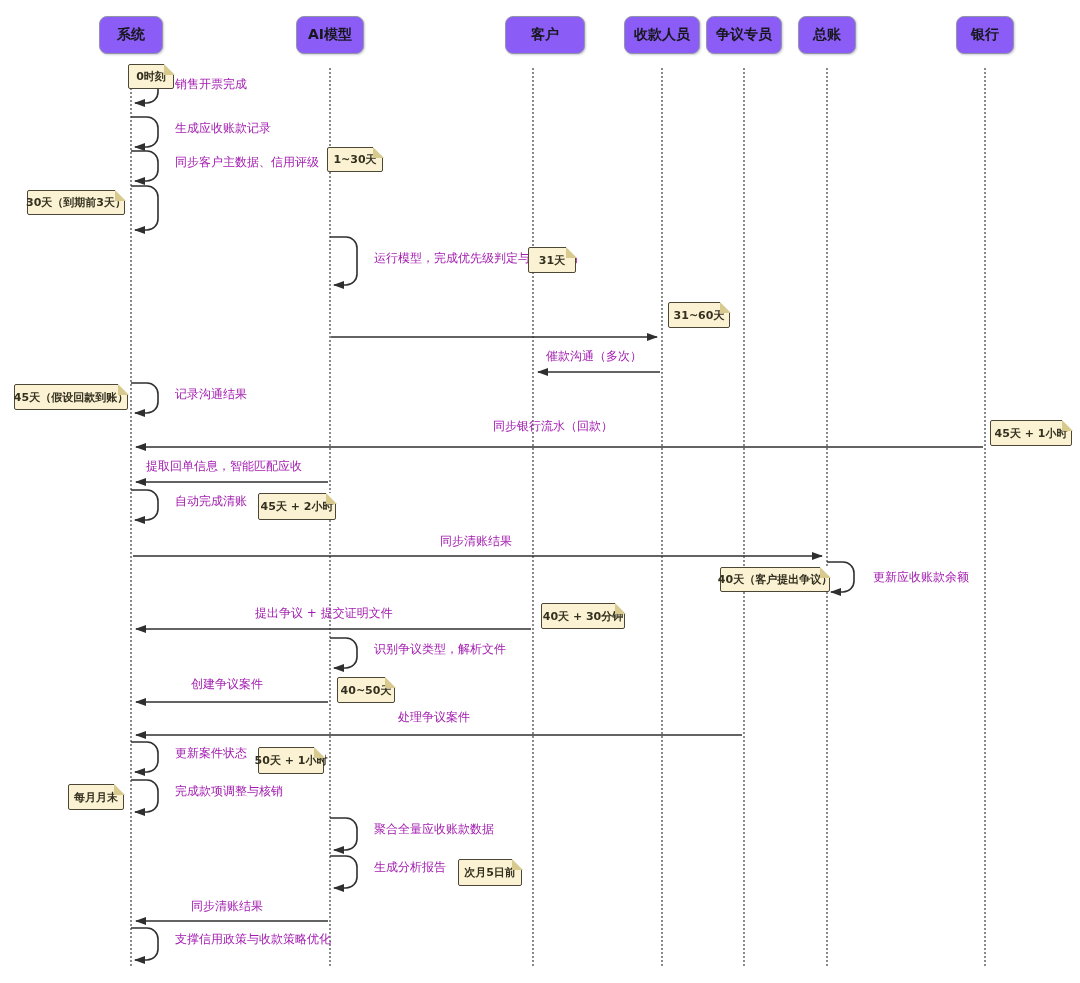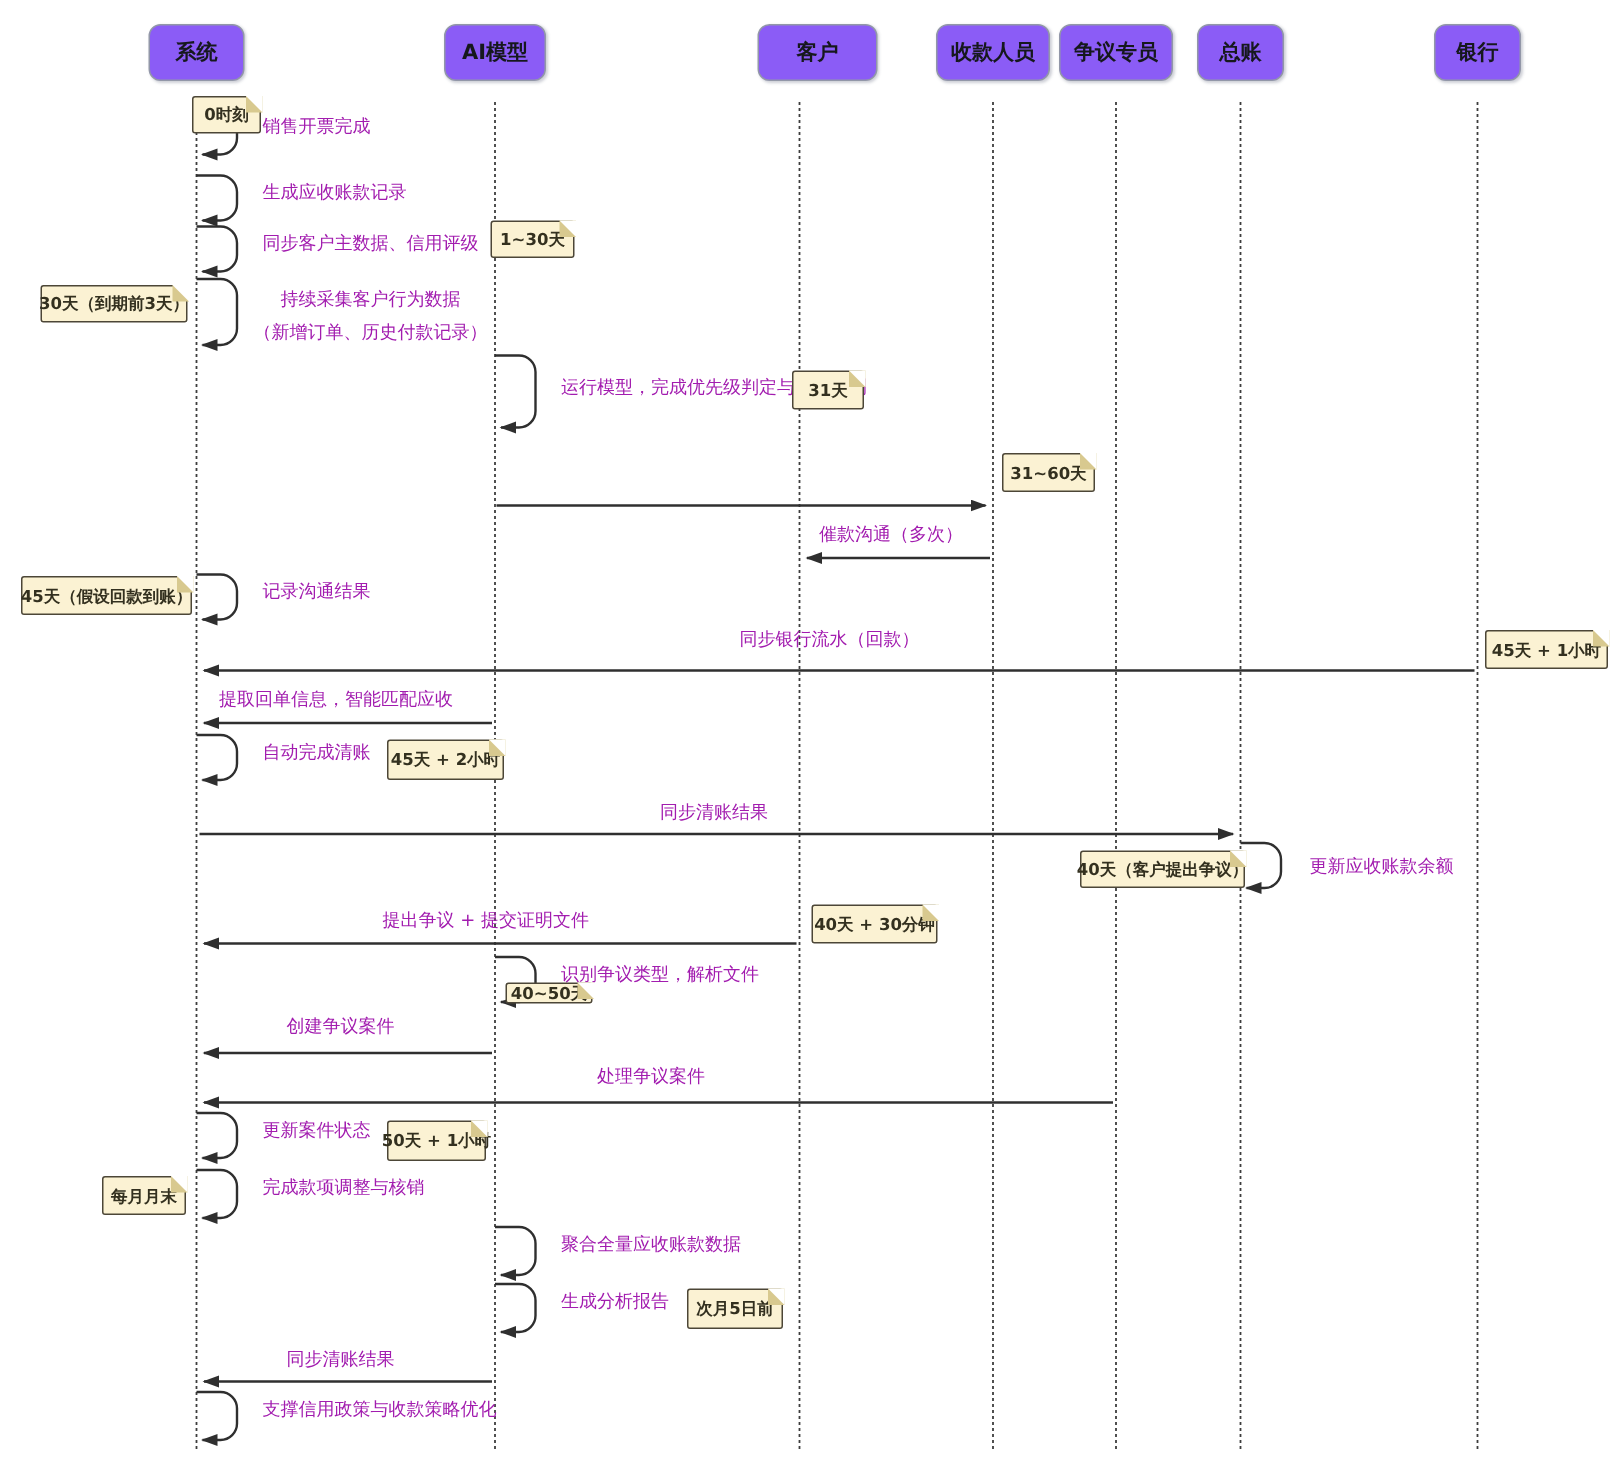--- a/index.html
+++ b/index.html
@@ -65,24 +65,20 @@
     <line class="arrow" marker-end="url(#ah)" x1="133" y1="556" x2="822" y2="556"></line>
     <line class="arrow" marker-end="url(#ah)" x1="531" y1="629" x2="136" y2="629"></line>
     <line class="arrow" marker-end="url(#ah)" x1="328" y1="702" x2="136" y2="702"></line>
     <line class="arrow" marker-end="url(#ah)" x1="742" y1="735" x2="136" y2="735"></line>
     <line class="arrow" marker-end="url(#ah)" x1="328" y1="921" x2="136" y2="921"></line>
   </svg>
 
   <div class="msg" style="left:175px;top:74px">销售开票完成</div>
   <div class="msg" style="left:175px;top:118px">生成应收账款记录</div>
   <div class="msg" style="left:175px;top:152px">同步客户主数据、信用评级</div>
-  <div class="msg center" style="left:166px;top:188px;width:162px">
-    <div>持续采集客户行为数据</div>
-    <div>（新增订单、历史付款记录）</div>
-  </div>
   <div class="msg clip" style="left:374px;top:248px;width:206px">运行模型，完成优先级判定与回款预测</div>
   <div class="msg" style="left:546px;top:346px">催款沟通（多次）</div>
   <div class="msg" style="left:175px;top:384px">记录沟通结果</div>
   <div class="msg" style="left:493px;top:416px">同步银行流水（回款）</div>
   <div class="msg" style="left:146px;top:456px">提取回单信息，智能匹配应收</div>
   <div class="msg" style="left:175px;top:491px">自动完成清账</div>
   <div class="msg" style="left:440px;top:531px">同步清账结果</div>
   <div class="msg" style="left:873px;top:567px">更新应收账款余额</div>
   <div class="msg" style="left:255px;top:603px">提出争议 + 提交证明文件</div>
   <div class="msg" style="left:374px;top:639px">识别争议类型，解析文件</div>
@@ -128,21 +124,21 @@
       <span>45天 + 2小时</span>
     </div>
   <div class="note" style="left:720px;top:567px;width:110px;height:25px">
       <span class="fold"></span>
       <span>40天（客户提出争议）</span>
     </div>
   <div class="note" style="left:541px;top:603px;width:84px;height:26px">
       <span class="fold"></span>
       <span>40天 + 30分钟</span>
     </div>
-  <div class="note" style="left:337px;top:655px;width:58px;height:14px">
+  <div class="note" style="left:337px;top:677px;width:58px;height:26px">
       <span class="fold"></span>
       <span>40~50天</span>
     </div>
   <div class="note" style="left:258px;top:747px;width:66px;height:27px">
       <span class="fold"></span>
       <span>50天 + 1小时</span>
     </div>
   <div class="note" style="left:68px;top:784px;width:56px;height:26px">
       <span class="fold"></span>
       <span>每月月末</span>

